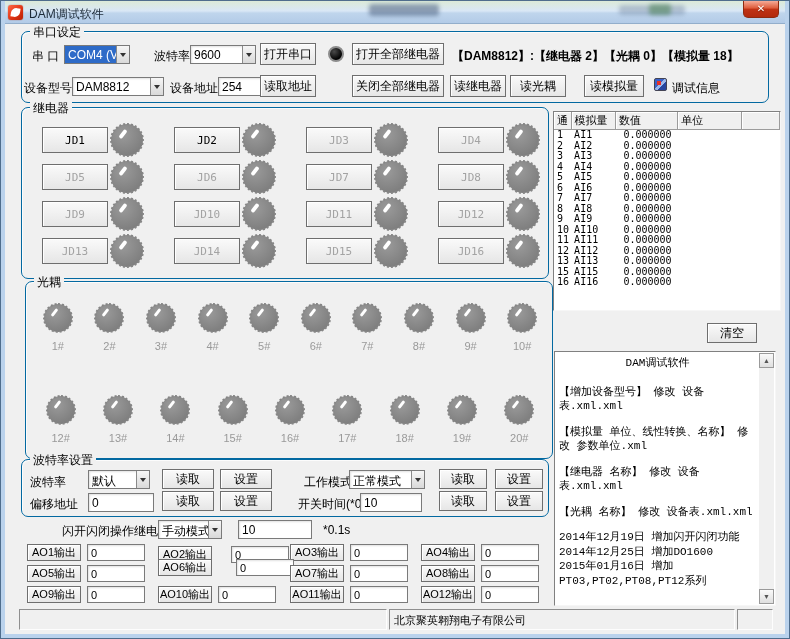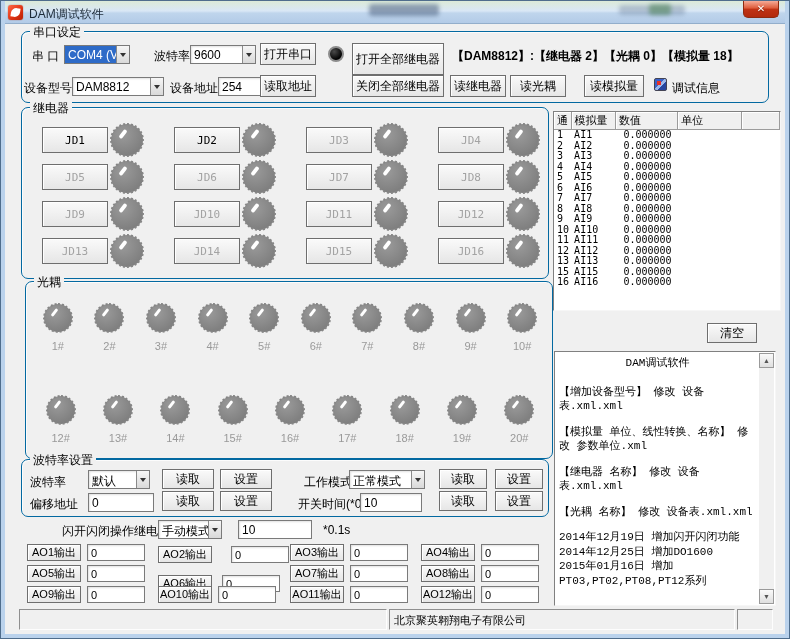--- a/index.html
+++ b/index.html
@@ -113,21 +113,21 @@
       <span class="combo-text hl">COM4 (V)</span>
       <span class="combo-btn"></span>
     </div>
     <span class="lbl" style="left:132px;top:16px;">波特率</span>
     <div class="combo" style="left:168px;top:13px;width:66px;">
       <span class="combo-text">9600</span>
       <span class="combo-btn"></span>
     </div>
     <button class="btn" style="left:238px;top:11px;width:56px;height:22px;">打开串口</button>
     <span class="led" style="left:306px;top:14px;"></span>
-    <button class="btn" style="left:330px;top:11px;width:92px;height:32px;">打开全部继电器</button>
+    <button class="btn" style="left:330px;top:11px;width:92px;height:22px;">打开全部继电器</button>
     <span class="lbl" style="left:430px;top:16px;font-weight:bold;">【DAM8812】:【继电器  2】【光耦 0】【模拟量 18】</span>
 
     <span class="lbl" style="left:2px;top:48px;">设备型号</span>
     <div class="combo" style="left:50px;top:45px;width:92px;">
       <span class="combo-text">DAM8812</span>
       <span class="combo-btn"></span>
     </div>
     <span class="lbl" style="left:148px;top:48px;">设备地址</span>
     <input class="tbx" style="left: 196px; top: 45px; width: 52px; height: 19px;" value="254">
     <button class="btn" style="left:238px;top:43px;width:56px;height:22px;">读取地址</button>
@@ -342,21 +342,21 @@
         <input class="ao-input" value="0" style="">
       </div>
       <div class="cell" style="left: 394px; top: 0px; gap: 6px;">
         <button class="btn ao-btn">AO4输出</button>
         <input class="ao-input" value="0" style="">
       </div>
       <div class="cell" style="left: 0px; top: 21px; gap: 6px;">
         <button class="btn ao-btn">AO5输出</button>
         <input class="ao-input" value="0" style="">
       </div>
-      <div class="cell" style="left: 131px; top: 31px; gap: 10px;">
+      <div class="cell" style="left: 131px; top: 15px; gap: 24px;">
         <button class="btn ao-btn">AO6输出</button>
         <input class="ao-input" value="0" style="">
       </div>
       <div class="cell" style="left: 263px; top: 21px; gap: 6px;">
         <button class="btn ao-btn">AO7输出</button>
         <input class="ao-input" value="0" style="">
       </div>
       <div class="cell" style="left: 394px; top: 21px; gap: 6px;">
         <button class="btn ao-btn">AO8输出</button>
         <input class="ao-input" value="0" style="">

